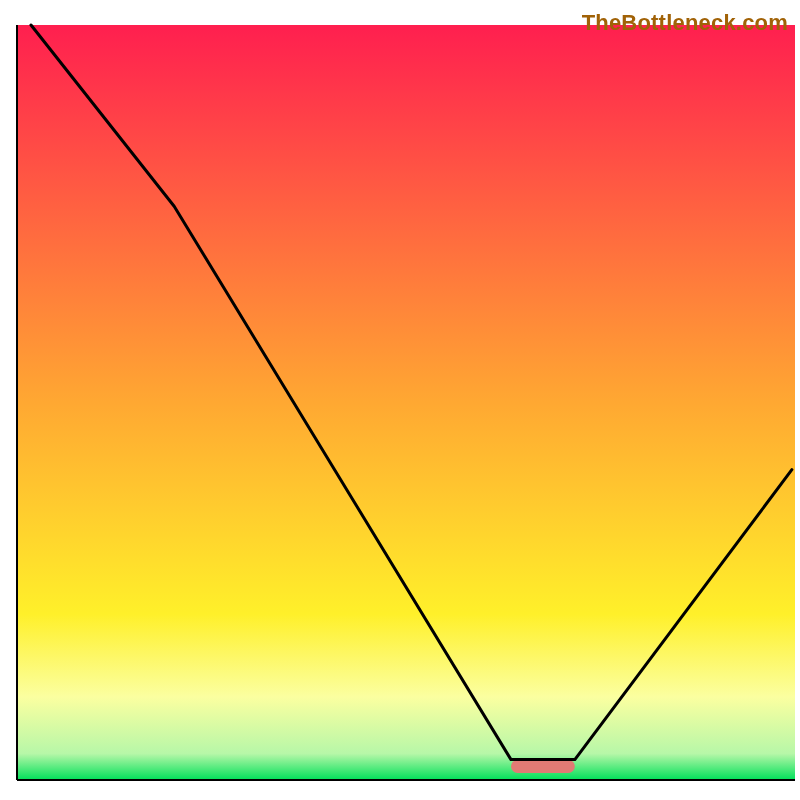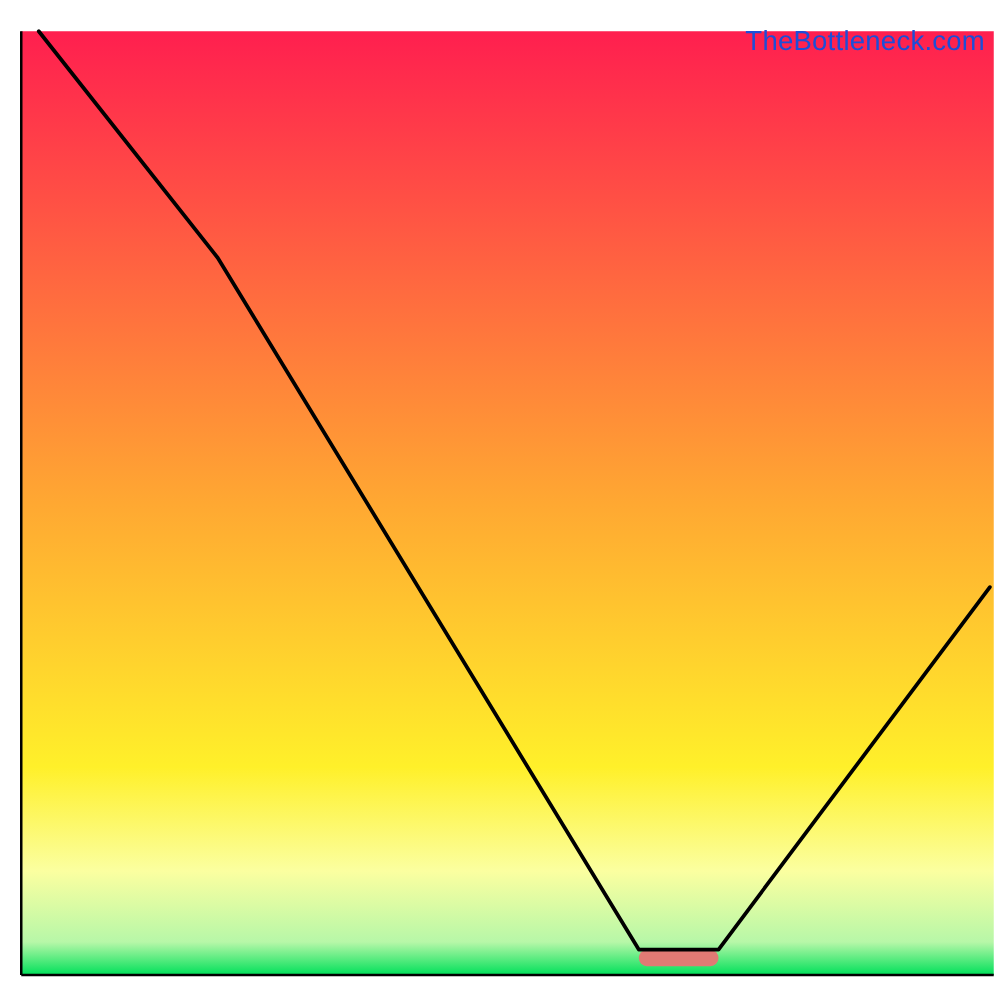--- a/index.html
+++ b/index.html
@@ -11,25 +11,25 @@
     font-family: Arial, Helvetica, sans-serif;
   }
   .chart-container {
     position: relative;
     width: 800px;
     height: 800px;
     overflow: hidden;
   }
   .watermark {
     position: absolute;
-    top: 20px;
+    top: 10px;
     right: 12px;
     font-size: 22px;
-    font-weight: 400;
-    color: #1d4ed8;
+    font-weight: 700;
+    color: #a16207;
     letter-spacing: 0.2px;
     z-index: 100;
   }
   svg {
     display: block;
   }
 </style>
 </head>
 <body>
 

